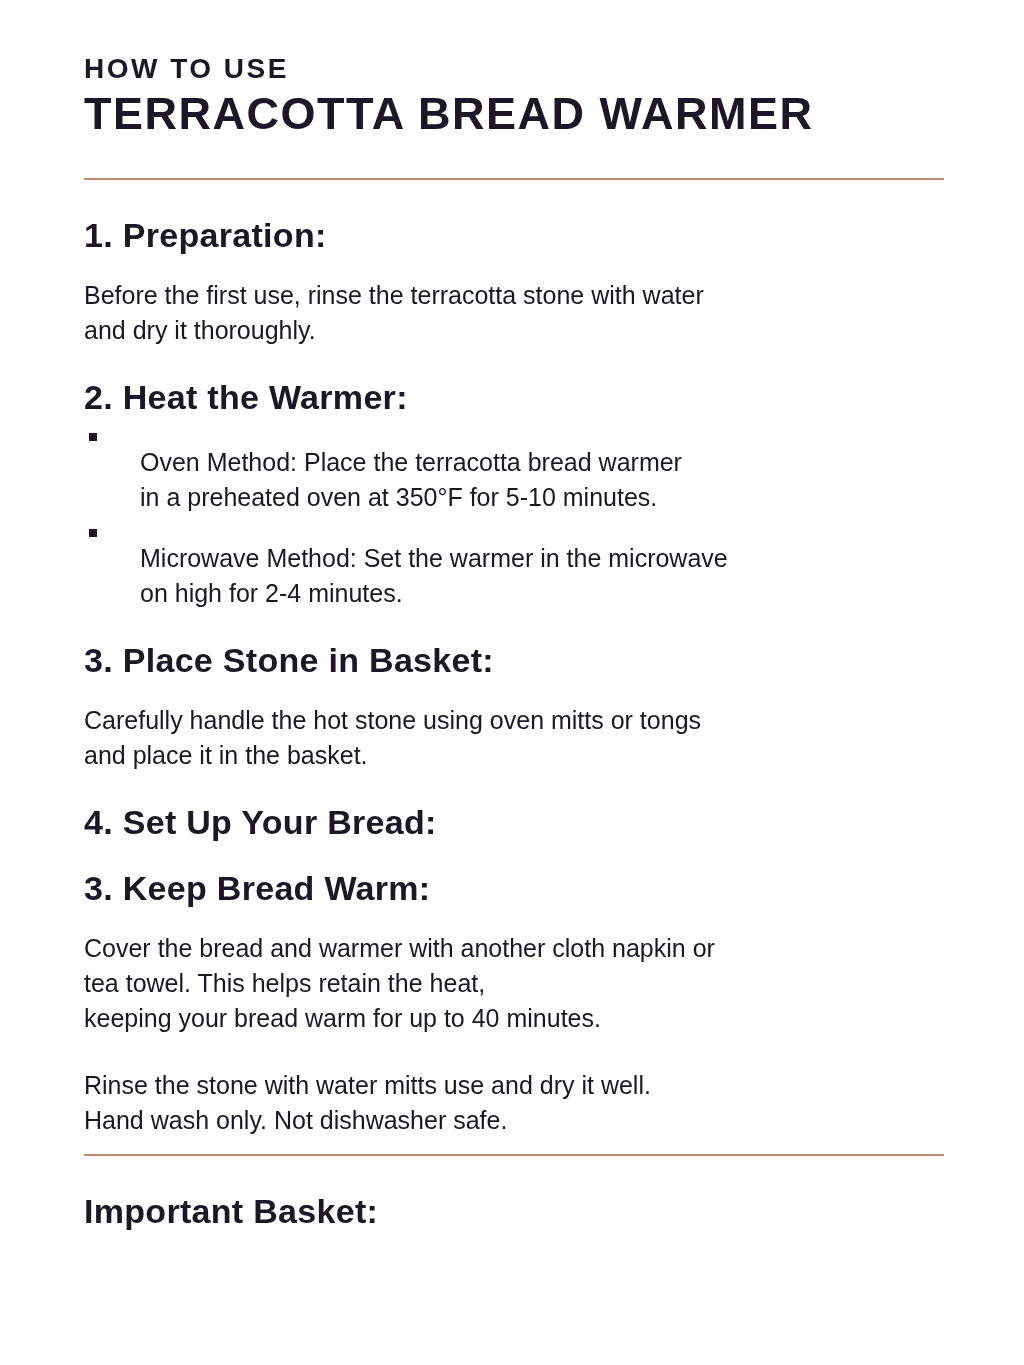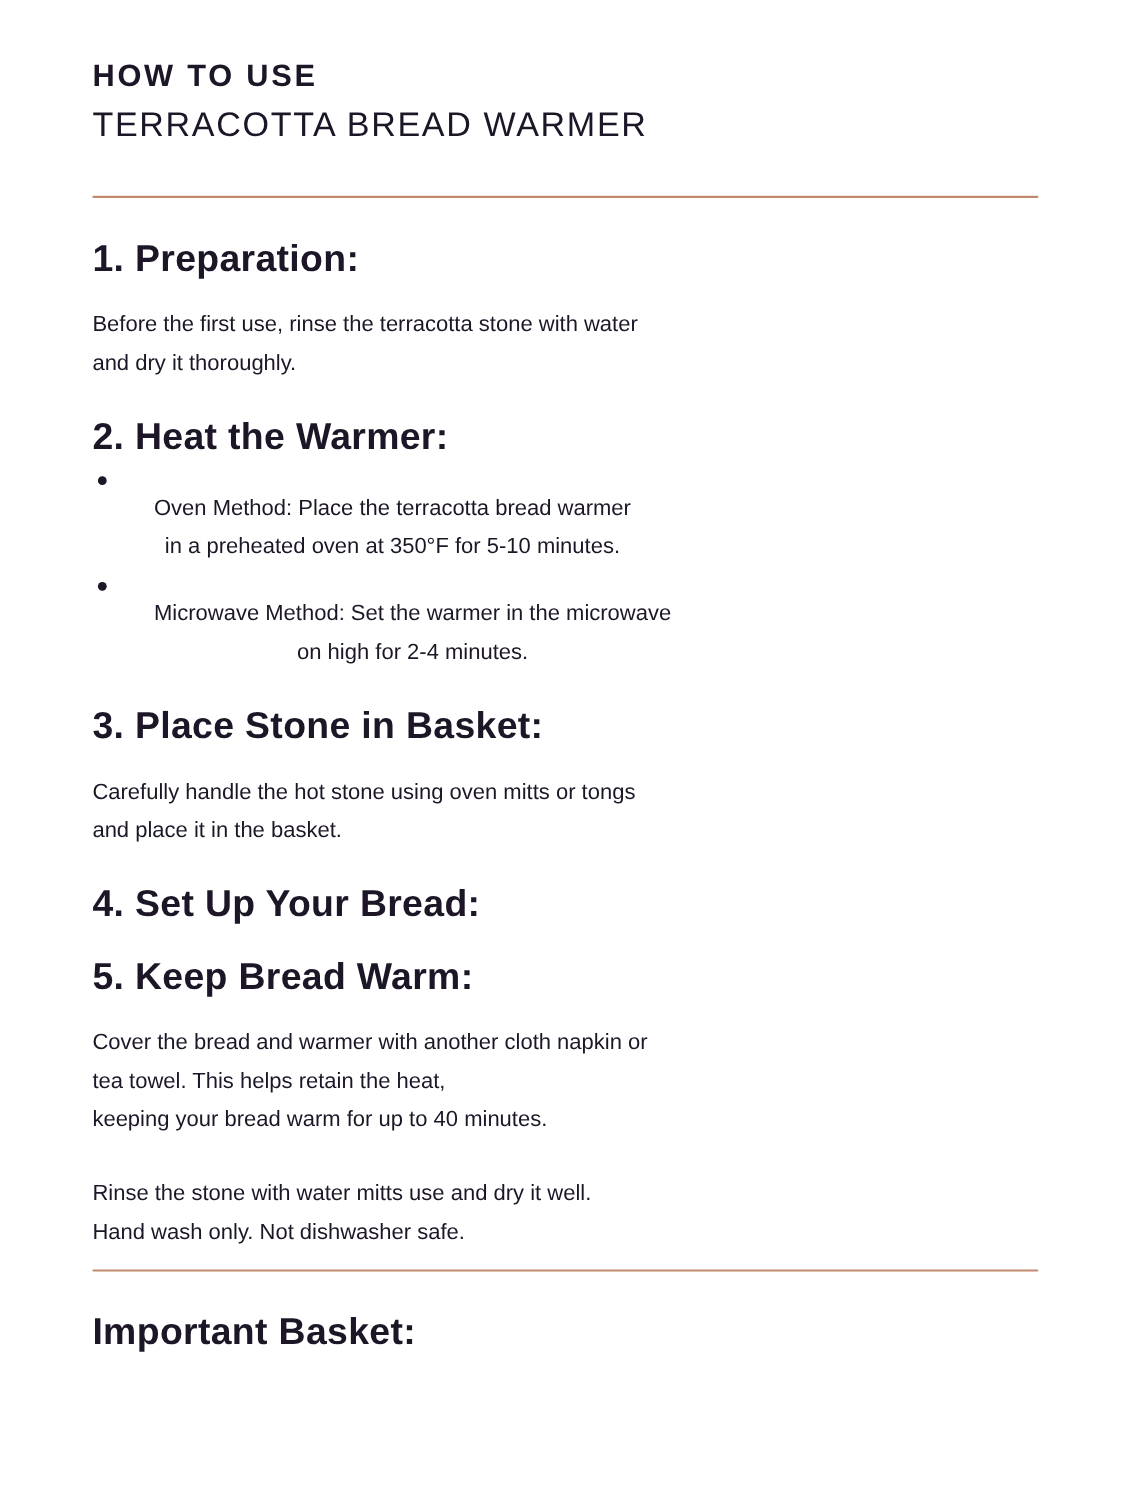--- a/index.html
+++ b/index.html
@@ -1,35 +1,35 @@
 <!DOCTYPE html>
 <html><head>
 <meta charset="utf-8">
 <style>
-  * { margin: 0; padding: 0; box-sizing: border-box; border-radius: 10px; }
+  * { margin: 0; padding: 0; box-sizing: border-box; }
   html, body { background: #ffffff; }
   .page {
     position: relative;
     width: 1024px;
     height: 1365px;
     background: #ffffff;
     color: #1c1626;
     font-family: "Liberation Sans", sans-serif;
     padding: 52px 80px 40px 84px;
     overflow: hidden;
   }
   .eyebrow {
     font-size: 28px;
     font-weight: 700;
     letter-spacing: 2.5px;
     line-height: 34px;
   }
   .title {
-    font-size: 31px;
-    font-weight: 400;
+    font-size: 45px;
+    font-weight: 700;
     letter-spacing: 1.5px;
     line-height: 52px;
     margin-top: 2px;
   }
   hr.divider {
     border: none;
     height: 2px;
     background: #c18a6e;
     margin: 38px 0;
   }
@@ -37,31 +37,30 @@
   .step { margin-bottom: 32px; }
   .step:last-of-type { margin-bottom: 14px; }
   .step h2, .notes h2 {
     font-size: 34px;
     font-weight: 700;
     line-height: 34px;
     letter-spacing: 0.3px;
     margin-bottom: 5px;
   }
   .step p, .notes p, .bullet-text {
-    font-size: 20px;
+    font-size: 25px;
     line-height: 35px;
     white-space: pre-line;
     margin-top: 26px;
   }
   ul.bullets { list-style: none; }
   ul.bullets li {
     display: flex;
     align-items: flex-start;
     padding-left: 5px;
-    text-align: center;
   }
   .bullet-square {
     flex: 0 0 8px;
     width: 8px;
     height: 8px;
     background: #1c1626;
     margin: 14px 43px 0 0;
   }
 </style>
 </head>
@@ -104,21 +103,21 @@
       <h2>3. Place Stone in Basket:</h2>
       <p>Carefully handle the hot stone using oven mitts or tongs
 and place it in the basket.</p>
     </section>
 
     <section class="step">
       <h2>4. Set Up Your Bread:</h2>
     </section>
 
     <section class="step">
-      <h2>5. Keep Bread Warm:</h2>
+      <h2>3. Keep Bread Warm:</h2>
       <p>Cover the bread and warmer with another cloth napkin or
 tea towel. This helps retain the heat,
 keeping your bread warm for up to 40 minutes.</p>
     </section>
 
     <section class="step">
       <p>Rinse the stone with water mitts use and dry it well.
 Hand wash only. Not dishwasher safe.</p>
     </section>
 

